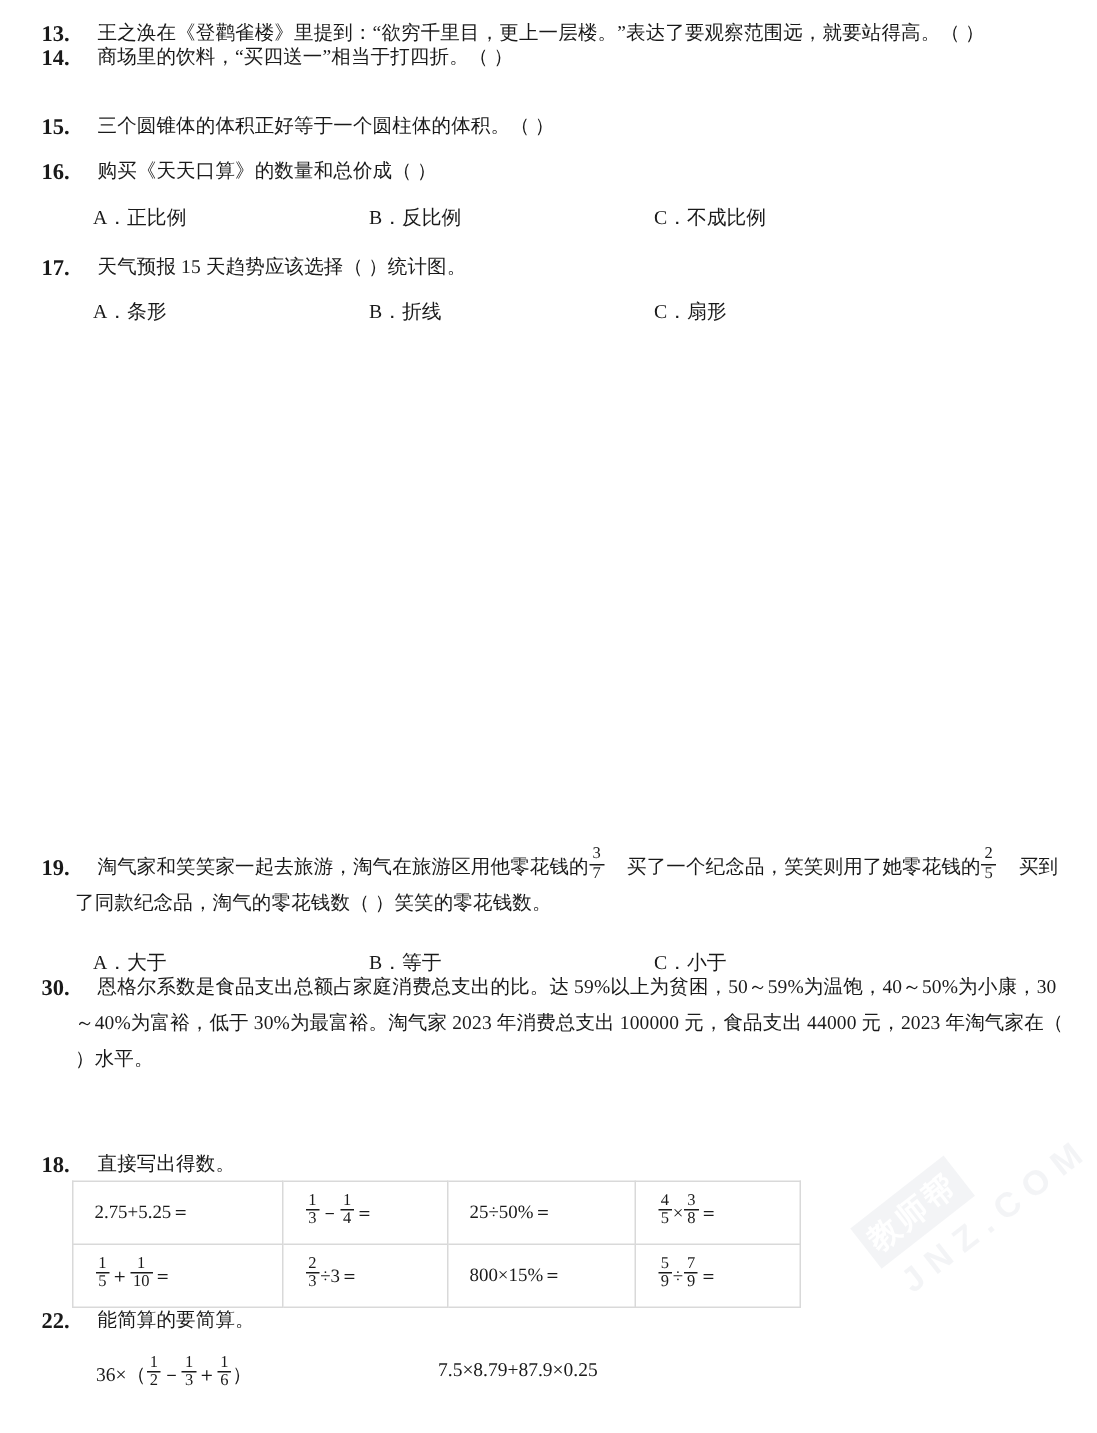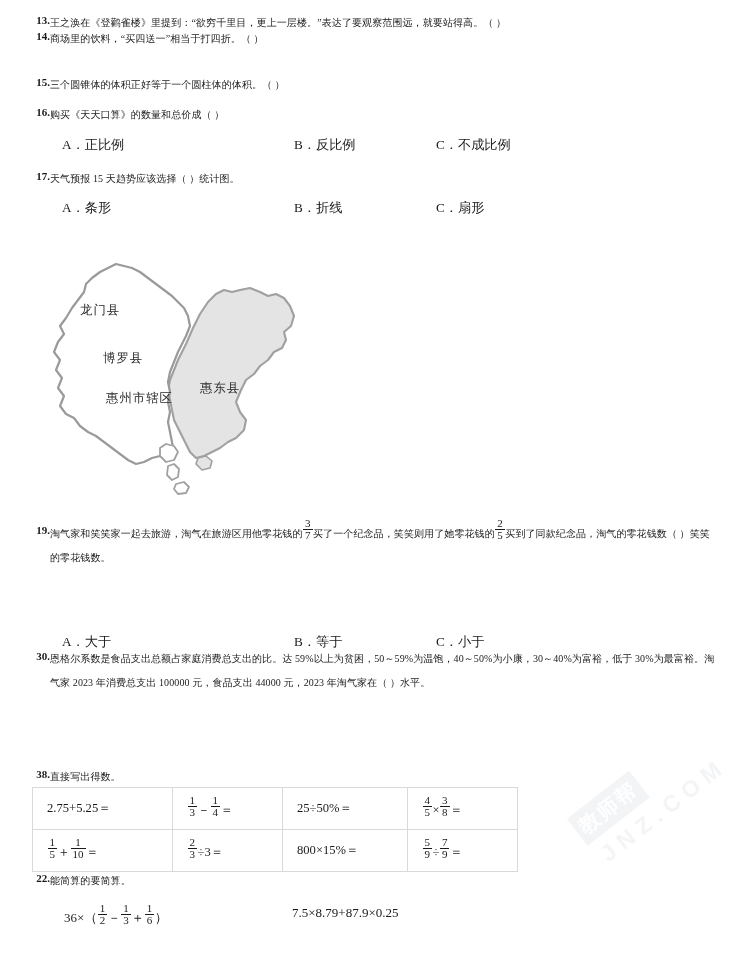--- a/index.html
+++ b/index.html
@@ -27,29 +27,30 @@
   .q {
     position: absolute;
     left: 24px;
     right: 12px;
     font-size: 13.2px;
     line-height: 1.5;
   }
   .qnum {
     display: inline-block;
     width: 26px;
-    font-size: 11px;
+    font-size: 15px;
     font-weight: 600;
-    text-align: right;
+    text-align: center;
     vertical-align: top;
   }
   .qtext {
     display: inline;
-    font-size: 10px;
+    font-size: 13px;
     letter-spacing: 0.1px;
+    margin-left: 15px;
   }
   .qbody {
     display: inline-block;
     width: calc(100% - 28px);
     vertical-align: top;
   }
 
   
   .opts {
     position: absolute;
@@ -58,21 +59,21 @@
     font-size: 13.2px;
     height: 20px;
   }
   .opt {
     position: absolute;
     white-space: nowrap;
     font-size: 13.2px;
     text-align: center;
   }
   .opt-a { left: 38px; }
-  .opt-b { left: 222px; margin-left: 48px; }
+  .opt-b { left: 222px; }
   .opt-c { left: 412px; }
 
   
   .frac {
     display: inline-block;
     vertical-align: -0.42em;
     text-align: center;
     font-size: 11px;
     line-height: 1.02;
     margin: 0 0.5px;
@@ -103,21 +104,21 @@
     font-size: 12.4px;
     color: #2b2b2b;
     font-family: "Liberation Serif", serif;
     letter-spacing: 1px;
     white-space: nowrap;
   }
 
   
   .calc-table {
     position: absolute;
-    left: 32px;
+    left: 48px;
     top: 787px;
     width: 485px;
     border-collapse: collapse;
     table-layout: fixed;
   }
   .calc-table td {
     border: 1px solid #d9d9d9;
     height: 41px;
     padding: 0 0 0 14px;
     font-size: 12.6px;
@@ -210,69 +211,37 @@
   <div class="q" style="top:168px;">
     <span class="qnum">17.</span><span class="qbody"><span class="qtext">天气预报 15 天趋势应该选择（      ）统计图。</span></span>
   </div>
   <div class="opts" style="top:199px;">
     <span class="opt opt-a">A．条形</span>
     <span class="opt opt-b">B．折线</span>
     <span class="opt opt-c">C．扇形</span>
   </div>
 
 
-  <div class="map-wrap">
-    <svg width="300" height="245" viewBox="0 0 300 245">
-
-      <path fill="#e4e4e4" stroke="#a0a0a0" stroke-width="2.1" stroke-linejoin="round" d="M138 92 L145 76 L152 62 L160 50 L168 42 L176 38 L184 40 L192 38
-           L202 36 L212 40 L220 44 L228 42 L236 46 L242 54 L246 64 L243 74
-           L236 80 L238 88 L234 96 L226 100 L220 108 L212 114 L206 122
-           L198 128 L193 138 L188 150 L192 160 L198 168 L196 178 L188 186
-           L180 190 L172 196 L164 200 L156 204 L148 206 L142 200 L138 192
-           L134 184 L130 176 L126 168 L124 158 L122 148 L120 138 L122 128
-           L126 118 L130 108 L134 100 Z"></path>
-
-      <path fill="#ffffff" stroke="#9a9a9a" stroke-width="2.2" stroke-linejoin="round" stroke-linecap="round" d="M36 40 L30 48 L24 56 L18 66 L12 74 L16 82 L10 90 L6 100 L12 108
-           L8 118 L14 126 L10 136 L16 144 L12 154 L18 162 L26 166 L32 174
-           L40 180 L48 184 L56 190 L64 196 L72 202 L80 208 L88 212 L96 210
-           L104 206 L112 204 L120 206 L126 200 L124 190 L122 180 L120 170
-           L122 160 L120 150 L122 140 L120 130 L122 120 L126 110 L130 100
-           L134 92 L138 84 L142 74 L140 64 L136 56 L130 50 L124 44
-           L116 38 L108 32 L100 26 L92 20 L84 16 L76 14 L68 12 L60 16
-           L52 20 L44 26 L38 32 Z"></path>
-
-      <path fill="none" stroke="#b4b4b4" stroke-width="1.4" d="M44 92 L60 94 L78 96 L96 100 L112 106 L124 112" opacity="0.0"></path>
-
-      <path fill="#ffffff" stroke="#a0a0a0" stroke-width="1.8" stroke-linejoin="round" d="M112 196 L118 192 L126 194 L130 200 L126 208 L118 210 L112 204 Z"></path>
-      <path fill="#ffffff" stroke="#a0a0a0" stroke-width="1.8" stroke-linejoin="round" d="M120 214 L126 212 L131 217 L130 225 L124 228 L119 223 Z"></path>
-      <path fill="#ffffff" stroke="#a0a0a0" stroke-width="1.8" stroke-linejoin="round" d="M128 232 L136 230 L141 235 L138 241 L130 242 L126 237 Z"></path>
-      <path fill="#e4e4e4" stroke="#a0a0a0" stroke-width="1.6" stroke-linejoin="round" d="M150 206 L158 204 L164 209 L162 216 L154 218 L148 212 Z"></path>
-    </svg>
-    <span class="map-label" style="left:32px; top:50px;">龙门县</span>
-    <span class="map-label" style="left:55px; top:98px;">博罗县</span>
-    <span class="map-label" style="left:152px; top:128px;">惠东县</span>
-    <span class="map-label" style="left:58px; top:138px;">惠州市辖区</span>
-  </div>
-
-
-  <div class="q" style="top:520px; line-height:1.85;">
+
+
+  <div class="q" style="top:566px; line-height:1.85;">
     <span class="qnum">19.</span><span class="qbody"><span class="qtext">淘气家和笑笑家一起去旅游，淘气在旅游区用他零花钱的</span><span class="frac"><span class="num">3</span><span class="den">7</span></span><span class="qtext">买了一个纪念品，笑笑则用了她零花钱的</span><span class="frac"><span class="num">2</span><span class="den">5</span></span><span class="qtext">买到了同款纪念品，淘气的零花钱数（      ）笑笑的零花钱数。</span></span>
   </div>
   <div class="opts" style="top:633px;">
     <span class="opt opt-a">A．大于</span>
     <span class="opt opt-b">B．等于</span>
     <span class="opt opt-c">C．小于</span>
   </div>
 
   <div class="q" style="top:646px; line-height:1.82;">
     <span class="qnum">30.</span><span class="qbody"><span class="qtext">恩格尔系数是食品支出总额占家庭消费总支出的比。达 59%以上为贫困，50～59%为温饱，40～50%为小康，30～40%为富裕，低于 30%为最富裕。淘气家 2023 年消费总支出 100000 元，食品支出 44000 元，2023 年淘气家在（      ）水平。</span></span>
   </div>
 
   <div class="q" style="top:766px;">
-    <span class="qnum">38.</span><span class="qbody"><span class="qtext">直接写出得数。</span></span>
+    <span class="qnum">18.</span><span class="qbody"><span class="qtext">直接写出得数。</span></span>
   </div>
 
   <table class="calc-table">
     <colgroup>
         <col class="c1">
         <col class="c2">
         <col class="c3">
         <col class="c4">
       </colgroup>
     <tbody>

